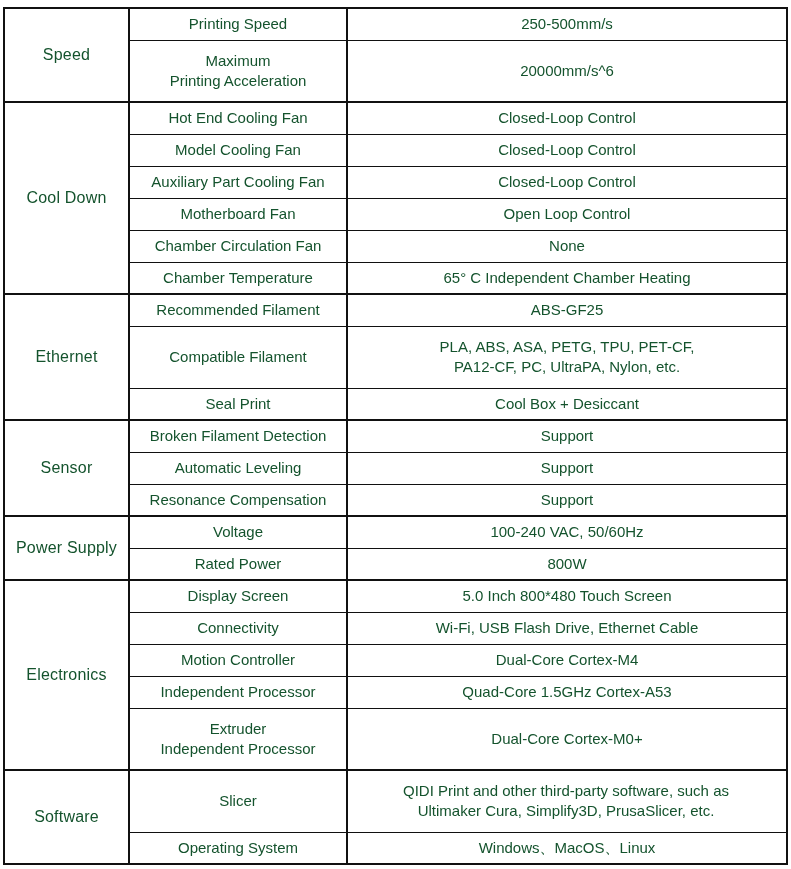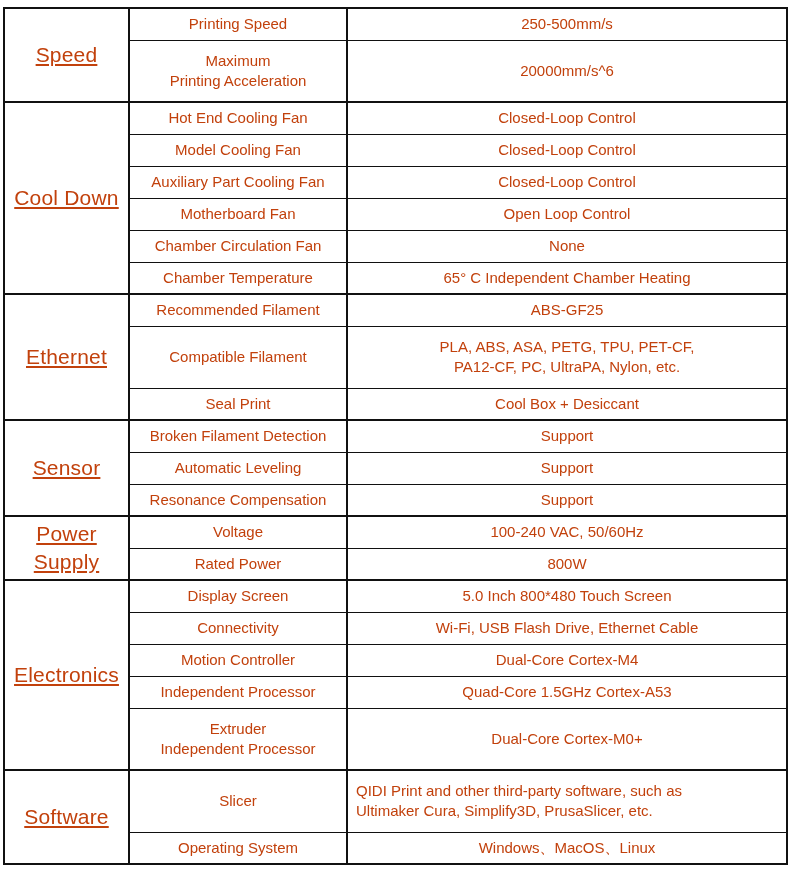--- a/index.html
+++ b/index.html
@@ -29,33 +29,32 @@
   td {
     border-top: 1px solid #111111;
     border-bottom: 1px solid #111111;
     border-left: 2px solid #111111;
     border-right: 2px solid #111111;
     text-align: center;
     vertical-align: middle;
     padding: 2px 8px;
     white-space: pre-line;
     line-height: 1.35;
-    color: #c2410c;
+    color: #14532d;
     overflow: hidden;
   }
   tr { height: 32px; }
   tr.tall { height: 62px; }
   tr.group-start td { border-top: 2px solid #111111; }
   td.cat {
-    font-size: 21px;
+    font-size: 16px;
     letter-spacing: 0.2px;
-    text-decoration: underline;
   }
   td.val.left {
-    text-align: left;
+    text-align: center;
     padding-right: 10px;
   }
 </style>
 </head>
 <body>
 
 <div class="page">
   <table class="spec-table">
     <colgroup>
       <col class="c-cat">

